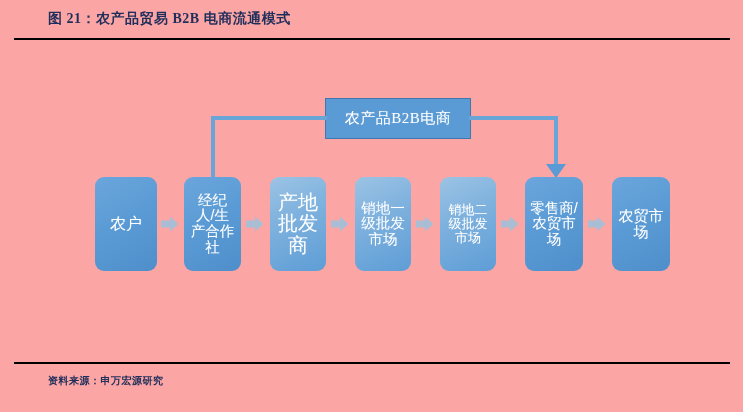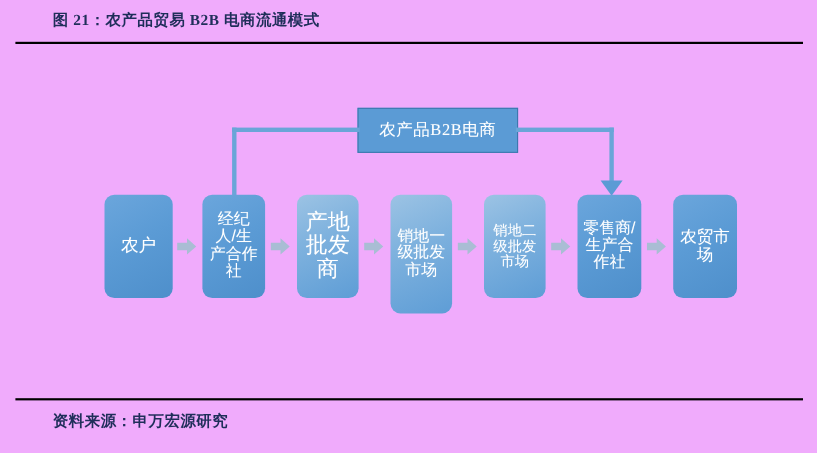--- a/index.html
+++ b/index.html
@@ -7,21 +7,21 @@
     padding: 0;
     background: #ffffff;
   }
   body {
     font-family: "Liberation Serif", "DejaVu Serif", serif;
   }
   #figure {
     position: relative;
     width: 743px;
     height: 412px;
-    background: #f0abfc;
+    background: #fca5a5;
     overflow: hidden;
   }
 
   
   .fig-title {
     position: absolute;
     left: 48px;
     top: 10px;
     font-size: 14px;
     font-weight: bold;
@@ -42,21 +42,21 @@
     left: 14px;
     top: 362px;
     width: 716px;
     height: 2px;
     background: #000000;
   }
   .fig-source {
     position: absolute;
     left: 48px;
     top: 374px;
-    font-size: 14px;
+    font-size: 10px;
     font-weight: bold;
     color: #1F2E5A;
     letter-spacing: 0.5px;
     white-space: nowrap;
   }
 
   
   #canvas {
     position: absolute;
     left: 0;
@@ -176,42 +176,42 @@
     <div class="node light" style="left:270px; top:133px; width:56px; height:94px; font-size:20px;">
       <span class="txt">产地批发商</span>
     </div>
 
     <div class="chev" style="left:331px; top:172px;">
       <svg width="18" height="16" viewBox="0 0 18 16">
         <path d="M0 4.6 L9 4.6 L9 0.6 L17.4 8 L9 15.4 L9 11.4 L0 11.4 Z" fill="#A9BDD4"></path>
       </svg>
     </div>
 
-    <div class="node light" style="left:355px; top:133px; width:56px; height:108px; font-size:14.5px;">
+    <div class="node light" style="left:355px; top:133px; width:56px; height:94px; font-size:14.5px;">
       <span class="txt">销地一级批发市场</span>
     </div>
 
     <div class="chev" style="left:416px; top:172px;">
       <svg width="18" height="16" viewBox="0 0 18 16">
         <path d="M0 4.6 L9 4.6 L9 0.6 L17.4 8 L9 15.4 L9 11.4 L0 11.4 Z" fill="#A9BDD4"></path>
       </svg>
     </div>
 
     <div class="node light" style="left:440px; top:133px; width:56px; height:94px; font-size:13px;">
       <span class="txt">销地二级批发市场</span>
     </div>
 
     <div class="chev" style="left:501px; top:172px;">
       <svg width="18" height="16" viewBox="0 0 18 16">
         <path d="M0 4.6 L9 4.6 L9 0.6 L17.4 8 L9 15.4 L9 11.4 L0 11.4 Z" fill="#A9BDD4"></path>
       </svg>
     </div>
 
     <div class="node solid" style="left:525px; top:133px; width:58px; height:94px; font-size:14.5px;">
-      <span class="txt">零售商/生产合作社</span>
+      <span class="txt">零售商/农贸市场</span>
     </div>
 
     <div class="chev" style="left:588px; top:172px;">
       <svg width="18" height="16" viewBox="0 0 18 16">
         <path d="M0 4.6 L9 4.6 L9 0.6 L17.4 8 L9 15.4 L9 11.4 L0 11.4 Z" fill="#A9BDD4"></path>
       </svg>
     </div>
 
     <div class="node solid" style="left:612px; top:133px; width:58px; height:94px; font-size:15px;">
       <span class="txt">农贸市场</span>

